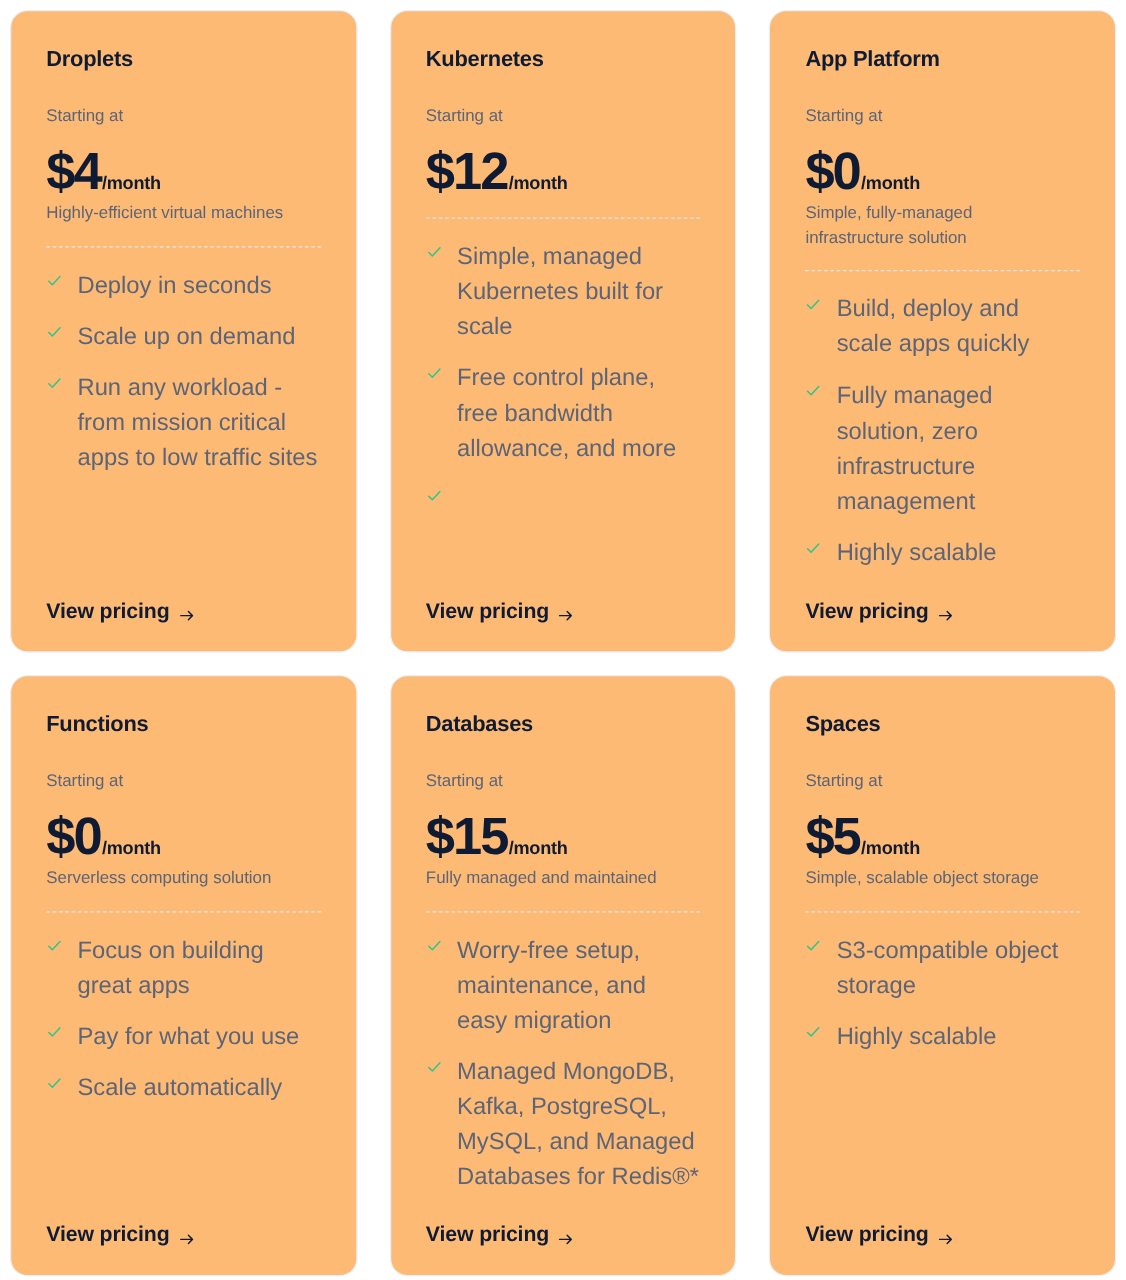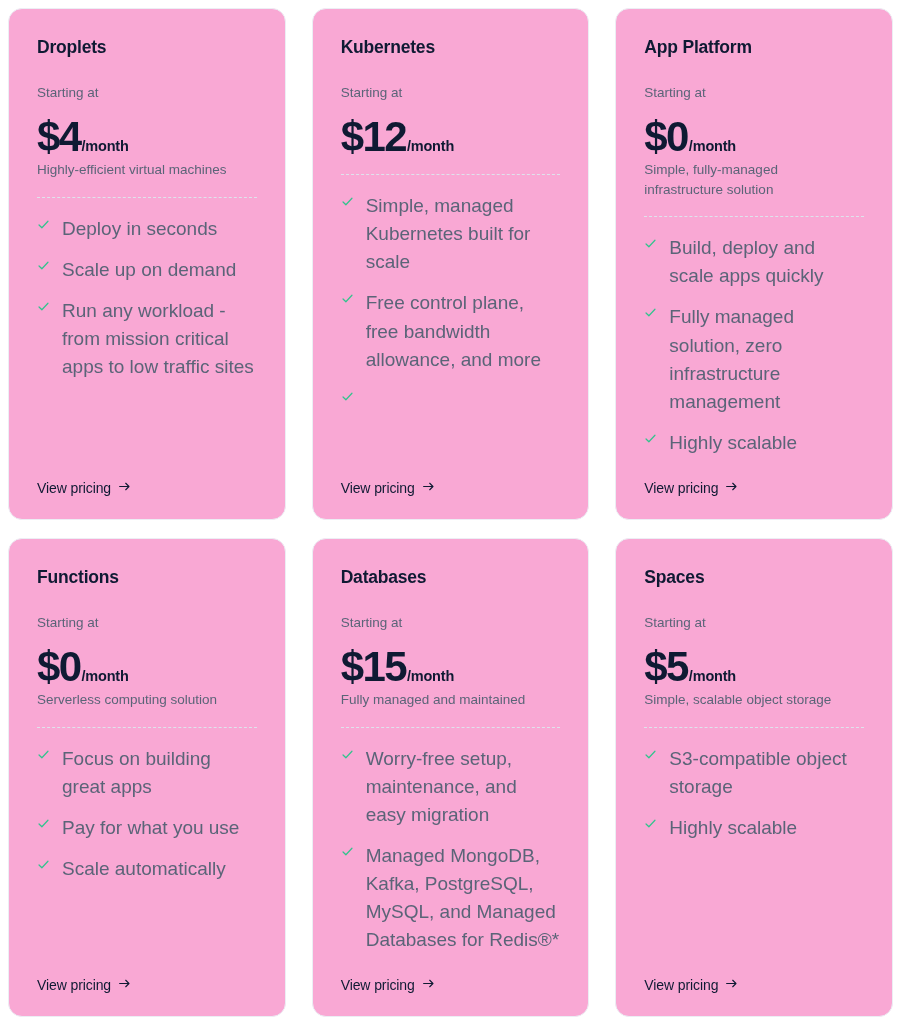--- a/index.html
+++ b/index.html
@@ -17,21 +17,21 @@
     height: 1024px;
     padding: 8px 8px 12px 8px;
     display: grid;
     grid-template-columns: repeat(3, 1fr);
     grid-template-rows: repeat(2, 1fr);
     column-gap: 26px;
     row-gap: 18px;
   }
 
   .card {
-    background: #f9a8d4;
+    background: #fdba74;
     border: 1px solid #eceef4;
     border-radius: 14px;
     padding: 28px 28px 22px 28px;
     display: flex;
     flex-direction: column;
     position: relative;
   }
 
   .card-title {
     font-size: 17.5px;
@@ -117,24 +117,24 @@
     line-height: 1.48;
   }
 
   .card-footer {
     margin-top: auto;
     padding-top: 22px;
   }
 
   .view-pricing {
     display: inline-flex;
-    align-items: flex-start;
+    align-items: flex-end;
     gap: 7px;
-    font-size: 14px;
-    font-weight: normal;
+    font-size: 17px;
+    font-weight: bold;
     color: #0f1a33;
     text-decoration: none;
     cursor: pointer;
     letter-spacing: -0.1px;
   }
 
   .arrow-icon {
     display: block;
     width: 13px;
     height: 13px;

